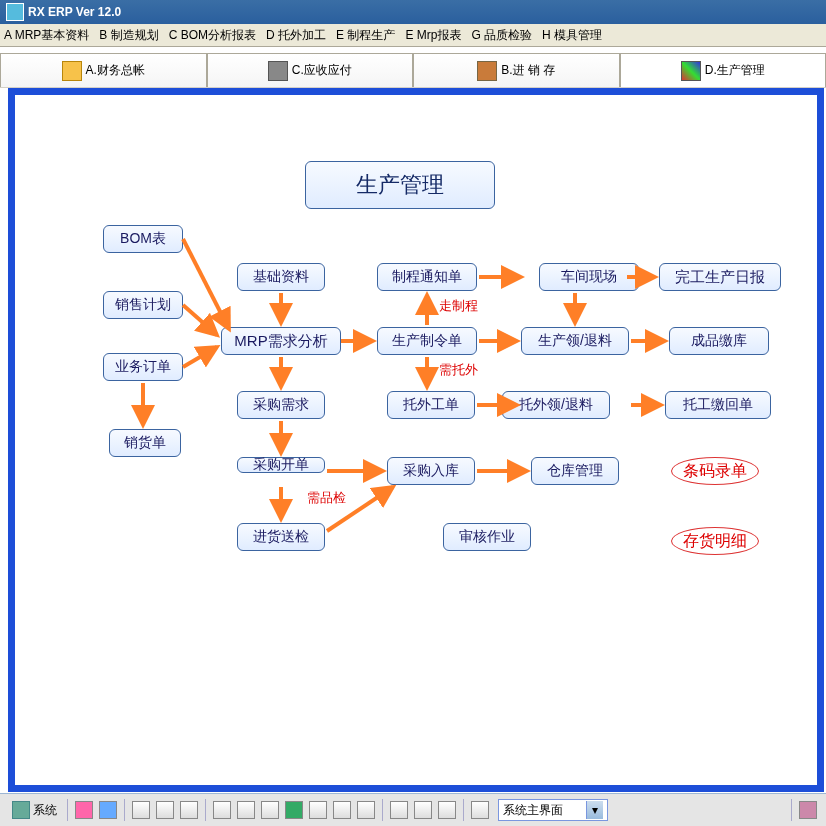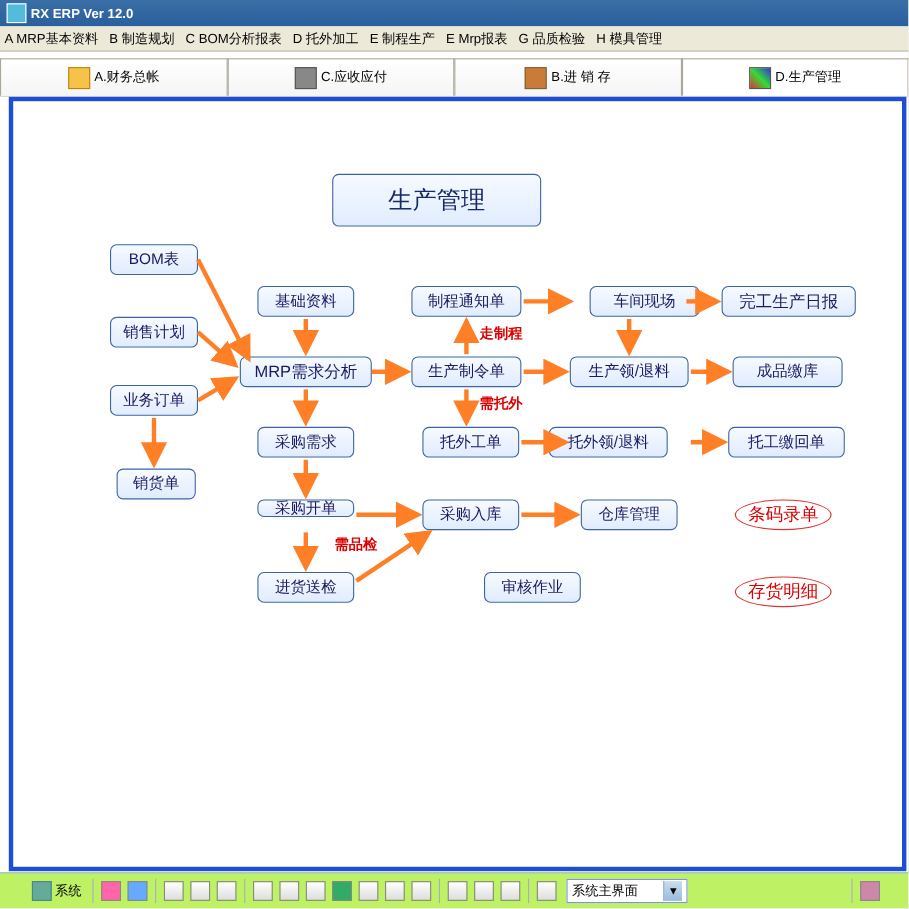--- a/index.html
+++ b/index.html
@@ -5,30 +5,30 @@
   html,body{margin:0;padding:0;font-family:"Microsoft YaHei","SimSun",Arial,sans-serif;font-size:12px;background:#ece9d8}
   .window{width:826px;height:826px;position:relative;background:#fff;overflow:hidden}
   .titlebar{height:24px;background:linear-gradient(#3a6ea5,#2a5f9e);color:#fff;display:flex;align-items:center;padding-left:6px;font-size:12px;font-weight:bold}
   .titlebar .ico{width:16px;height:16px;background:#5bd;border:1px solid #fff;margin-right:4px}
   .menubar{height:22px;background:#ece9d8;border-bottom:1px solid #aca899;display:flex;align-items:center;padding-left:4px;font-size:12px}
   .menubar span{margin-right:10px;cursor:default}
   .tabrow{height:40px;background:#fff;display:flex;border-bottom:1px solid #d4d0c8}
   .tabrow .tab{flex:1;border:1px solid #aca899;border-bottom:none;background:linear-gradient(#fff,#f5f5f5);display:flex;align-items:center;justify-content:center;font-size:12px;cursor:pointer;margin-top:6px}
   .tabrow .tab.active{background:#fff}
   .tabrow .tab .ti{width:18px;height:18px;margin-right:4px;display:inline-block}
-  .canvas{position:absolute;left:8px;right:2px;top:88px;bottom:34px;background:#fff;border:4px solid #1d4ed8}
+  .canvas{position:absolute;left:8px;right:2px;top:88px;bottom:34px;background:#fff;border:7px solid #1d4ed8}
   .node{position:absolute;border:1px solid #3b64a0;border-radius:6px;background:linear-gradient(#f7faff,#e0ecff);display:flex;align-items:center;justify-content:center;font-size:14px;color:#1a1a60;padding:4px 8px;box-sizing:border-box}
   .title-node{font-size:22px;color:#152a66;padding:8px 40px}
   .wide{font-size:15px}
   .oval{position:absolute;border:1px solid #d33;border-radius:50%/50%;width:86px;height:26px;display:flex;align-items:center;justify-content:center;color:#d00;font-size:16px}
   .arrow{position:absolute;pointer-events:none}
   .arrow line{stroke:#ff7f27;stroke-width:4}
   .arrow polygon{fill:#ff7f27}
-  .redlbl{position:absolute;color:#d00;font-size:13px;font-weight:bold}
-  .bottombar{position:absolute;left:0;right:0;bottom:0;height:32px;background:#bef264;border-top:1px solid #9cb6d4;display:flex;align-items:center;padding:0 23px}
+  .redlbl{position:absolute;color:#d00;font-size:13px;font-weight:normal}
+  .bottombar{position:absolute;left:0;right:0;bottom:0;height:32px;background:#e5e5e5;border-top:1px solid #9cb6d4;display:flex;align-items:center;padding:0 6px}
   .bb-btn{display:flex;align-items:center;padding:2px 6px;cursor:pointer}
   .bb-btn .gi{width:16px;height:16px;margin-right:3px;display:inline-block;background:#6a9;border:1px solid #488}
   .sep{width:1px;height:22px;background:#aac;margin:0 4px}
   .tb-ico{width:16px;height:16px;display:inline-block;border:1px solid #888;margin:0 3px;cursor:pointer;background:linear-gradient(#fff,#ddd)}
   .combo{border:1px solid #7a96df;height:20px;width:100px;background:#fff;display:flex;align-items:center;padding:0 4px;font-size:12px;margin-left:6px}
   .combo .dd{margin-left:auto;width:16px;height:18px;background:linear-gradient(#cde,#9bd);border-left:1px solid #7a96df;display:flex;align-items:center;justify-content:center}
 </style>
 </head>
 <body>
 

